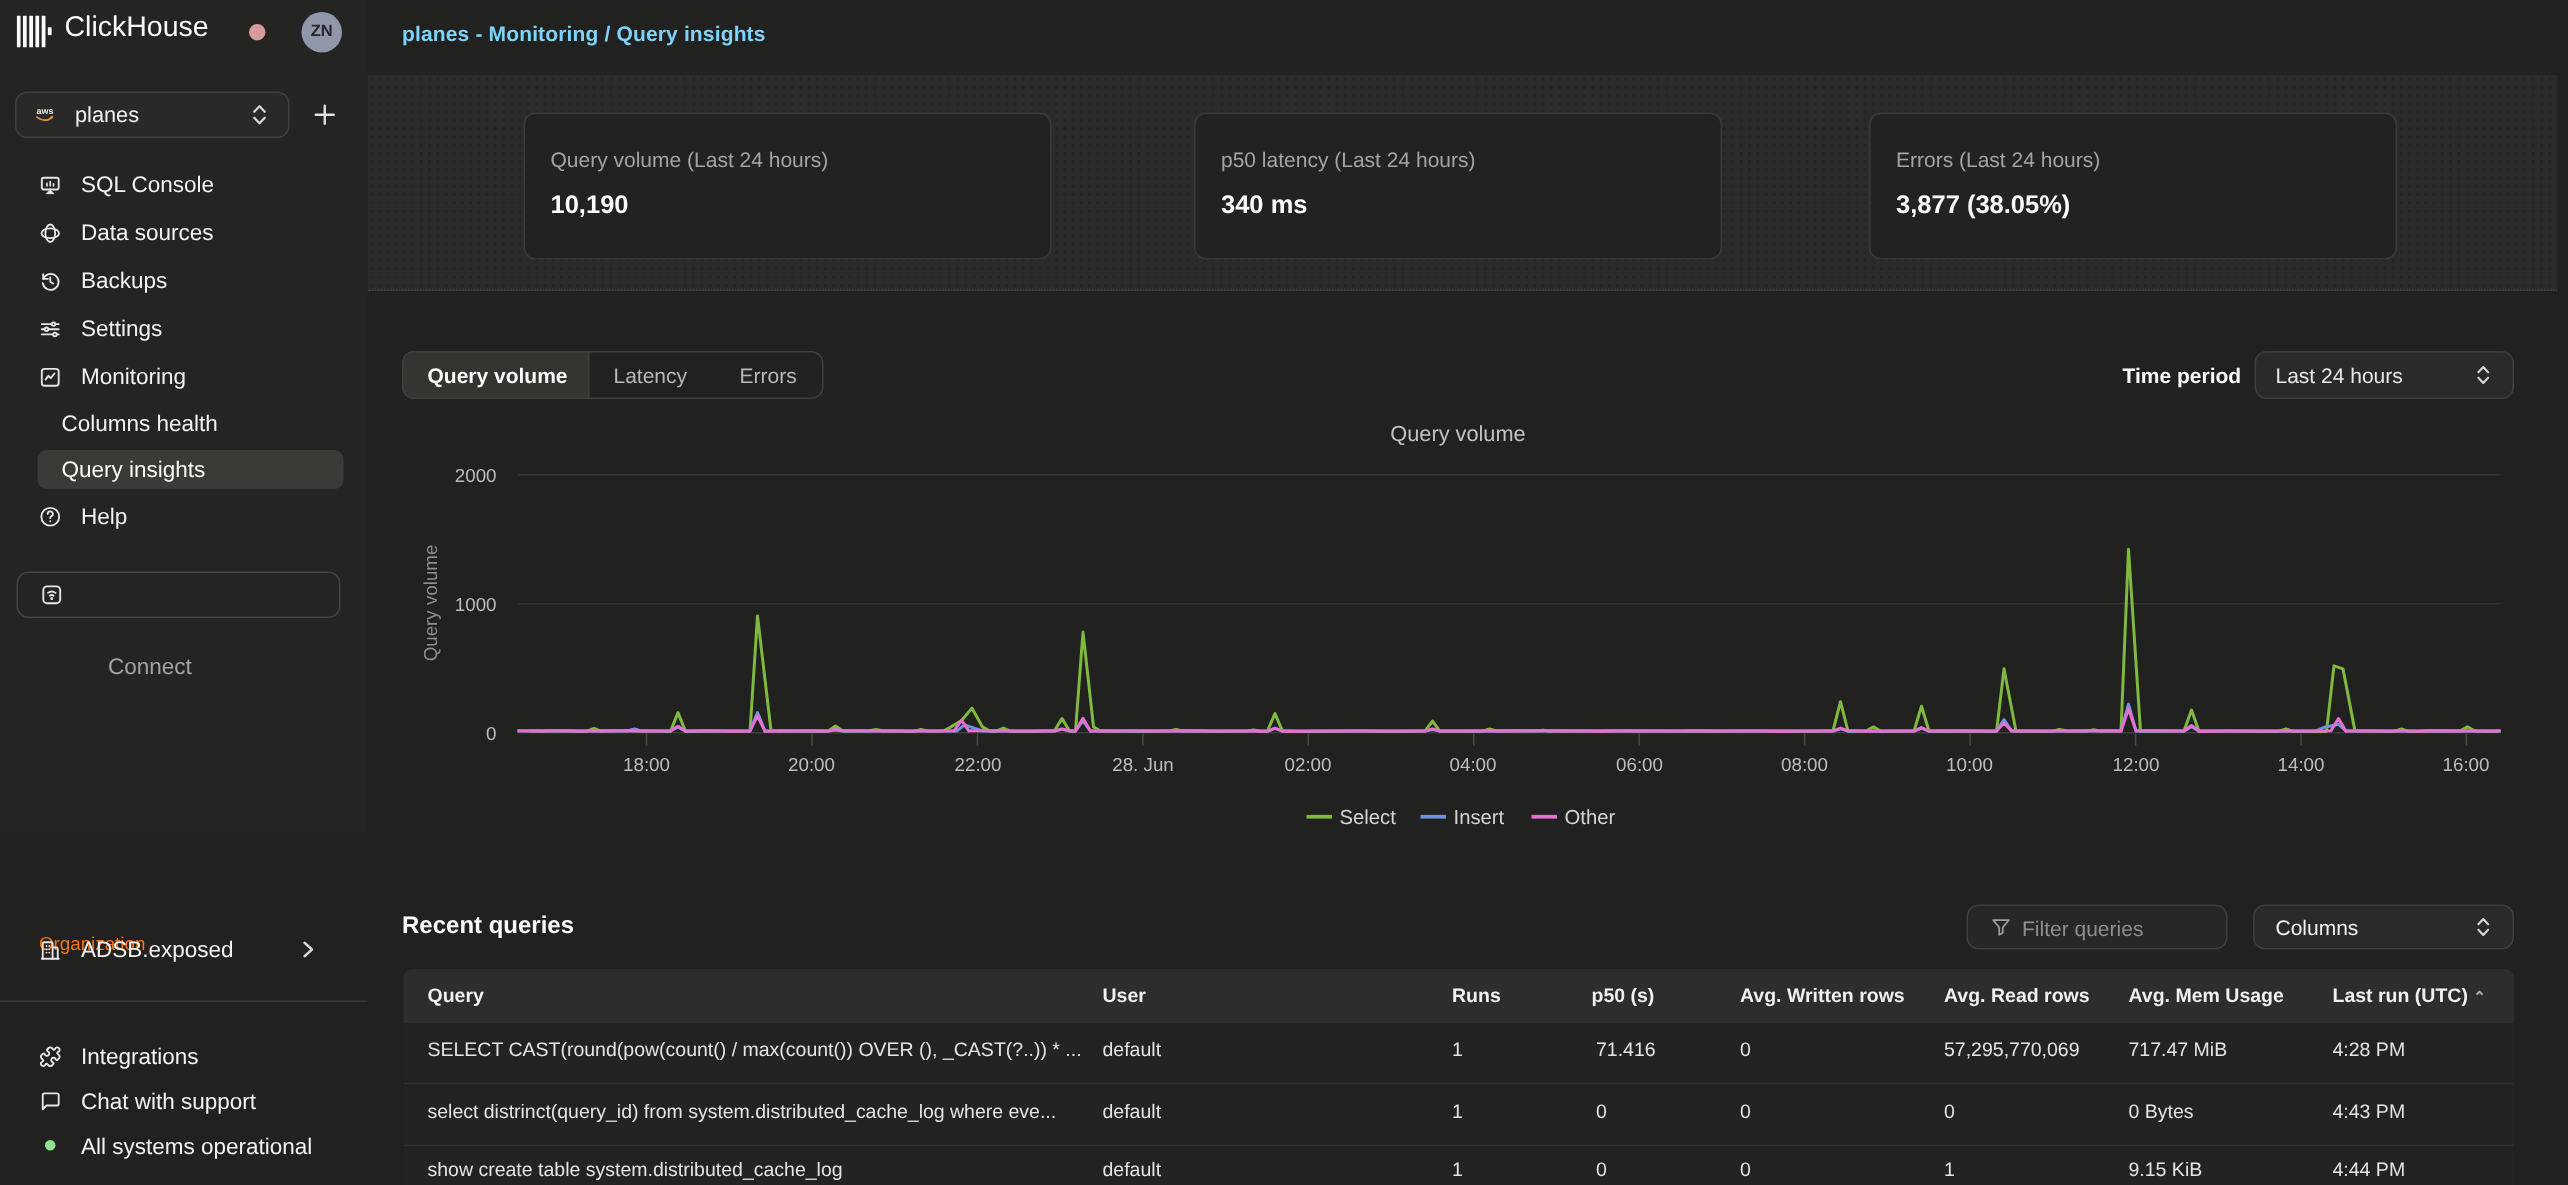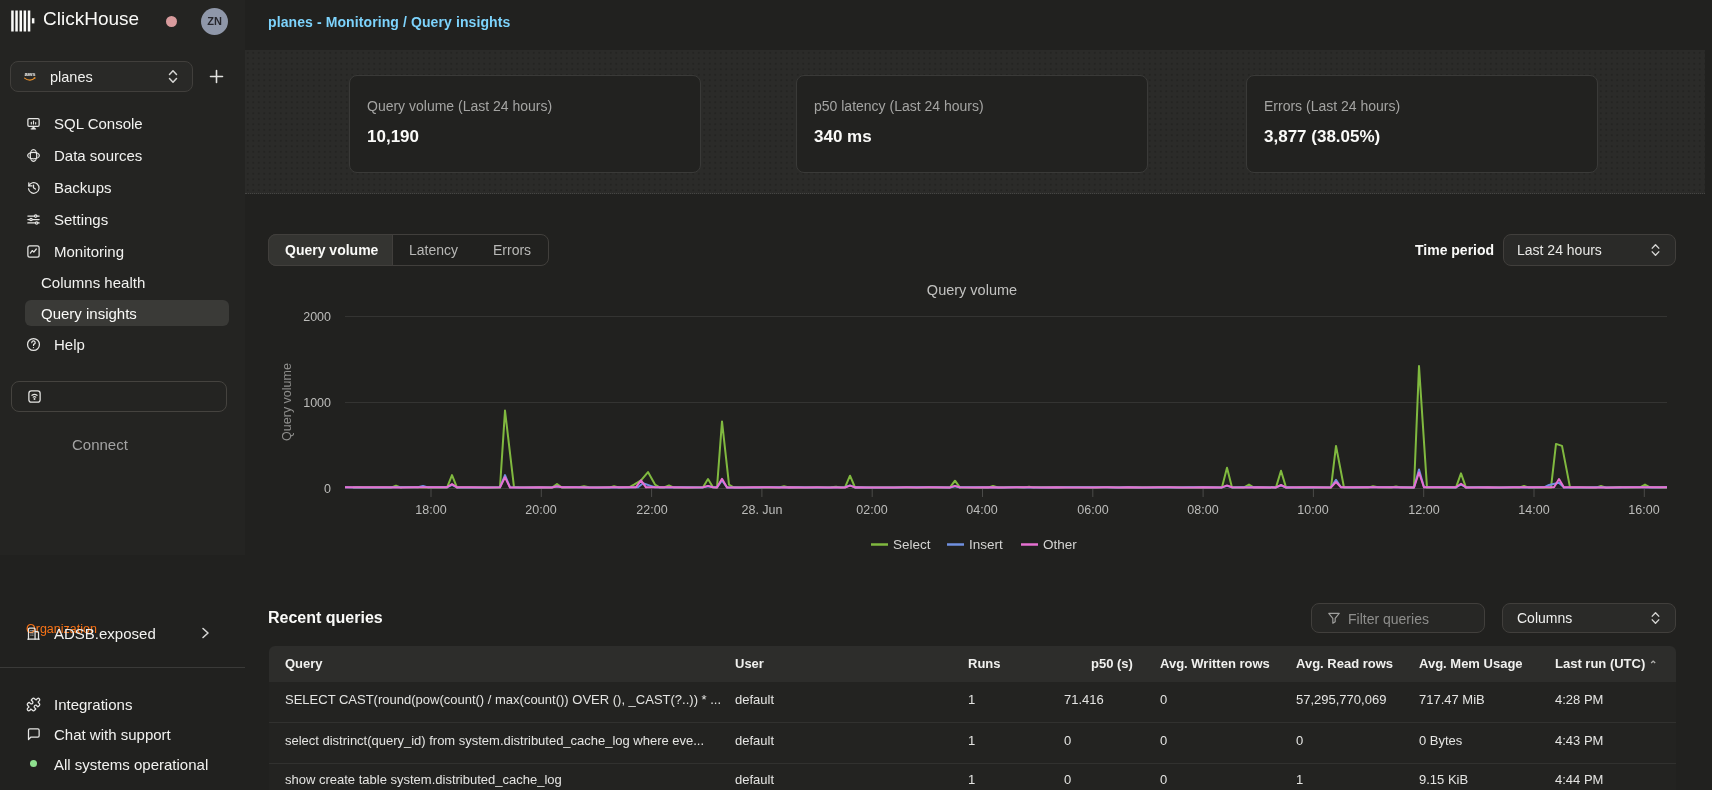--- a/index.html
+++ b/index.html
@@ -222,21 +222,21 @@
 </svg>
 
 <div class="abs" style="left:269px;top:646px;width:1407px;height:144px;">
   <div class="abs" style="left:0;top:0;width:1407px;height:36px;background:#2d2d2b;border-radius:6px 6px 0 0;"></div>
   <div class="abs" style="left:0;top:36px;width:1407px;height:41px;background:#232321;border-bottom:1px solid #31312f;"></div>
   <div class="abs" style="left:0;top:77px;width:1407px;height:41px;background:#232321;border-bottom:1px solid #31312f;"></div>
   <div class="abs" style="left:0;top:118px;width:1407px;height:26px;background:#232321;"></div>
   <div class="abs hdr" style="left:16px;top:10px;">Query</div>
   <div class="abs hdr" style="left:466px;top:10px;">User</div>
   <div class="abs hdr" style="left:699px;top:10px;">Runs</div>
-  <div class="abs hdr" style="left:822px;top:10px;">p50 (s)</div>
+  <div class="abs hdr" style="left:792px;top:10px;">p50 (s)</div>
   <div class="abs hdr" style="left:891px;top:10px;">Avg. Written rows</div>
   <div class="abs hdr" style="left:1027px;top:10px;">Avg. Read rows</div>
   <div class="abs hdr" style="left:1150px;top:10px;">Avg. Mem Usage</div>
   <div class="abs hdr" style="left:1286px;top:10px;">Last run (UTC) <span style="font-size:10px;color:#b0b0ae;">⌃</span></div>
   <div class="abs cell" style="left:16px;top:46px;">SELECT CAST(round(pow(count() / max(count()) OVER (), _CAST(?..)) * ...</div>
   <div class="abs cell" style="left:466px;top:46px;">default</div>
   <div class="abs cell" style="left:699px;top:46px;">1</div>
   <div class="abs cell" style="left:795px;top:46px;">71.416</div>
   <div class="abs cell" style="left:891px;top:46px;">0</div>
   <div class="abs cell" style="left:1027px;top:46px;">57,295,770,069</div>

